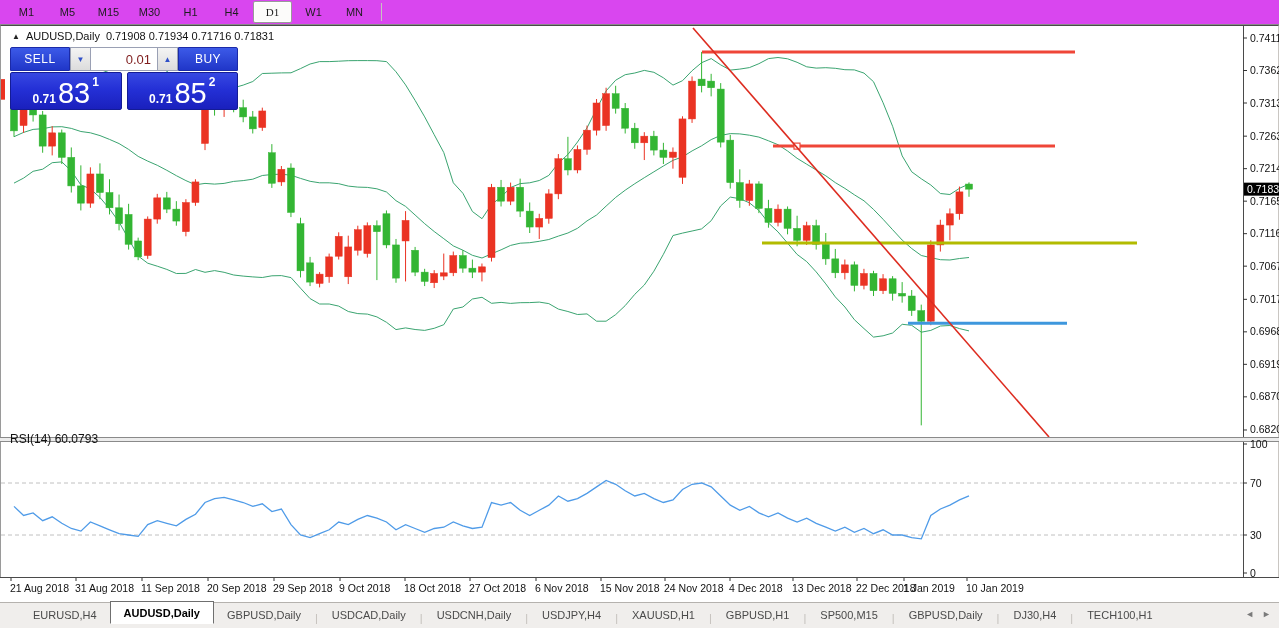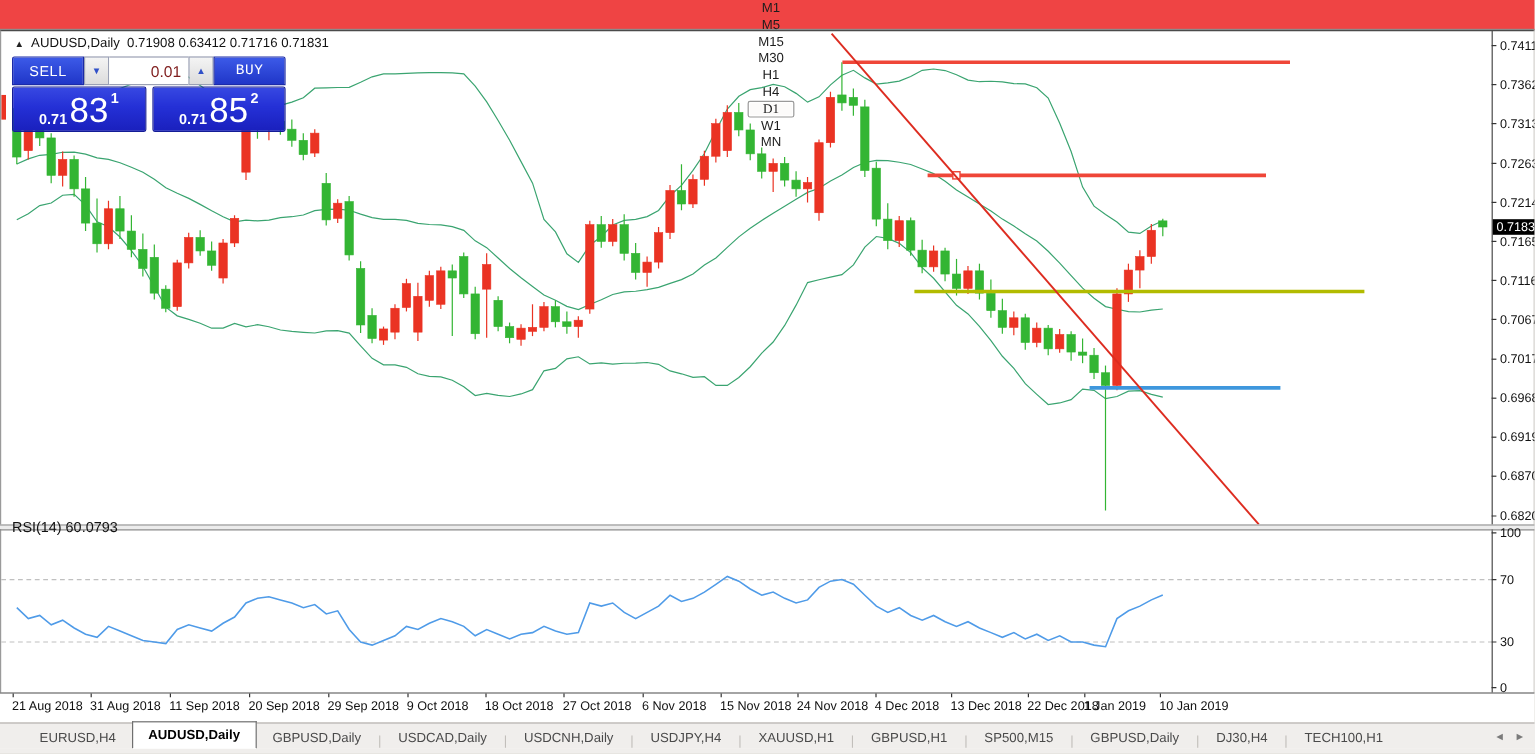--- a/index.html
+++ b/index.html
@@ -1,37 +1,37 @@
 <!DOCTYPE html>
 <html><head>
 <meta charset="utf-8">
 <style>
   html,body{margin:0;padding:0;background:#d4d0c8;}
   #app{position:relative;width:1279px;height:628px;background:#fff;overflow:hidden;
        font-family:"Liberation Sans","DejaVu Sans",sans-serif;-webkit-font-smoothing:antialiased;}
   
-  .toolbar{position:absolute;left:0;top:0;width:1279px;height:25px;background:#ef4444;
-           border-bottom:1px solid #8a8a8a;display:flex;align-items:center;padding-left:6px;box-sizing:border-box;flex-direction:column;}
+  .toolbar{position:absolute;left:0;top:0;width:1279px;height:25px;background:#d946ef;
+           border-bottom:1px solid #8a8a8a;display:flex;align-items:center;padding-left:6px;box-sizing:border-box;}
   .tfbtn{height:20px;min-width:27px;padding:0 5px;margin:0 1px;display:flex;align-items:center;justify-content:center;
          font-size:11px;color:#1d1d1d;border:1px solid transparent;border-radius:2px;cursor:default;}
   .tfbtn.active{background:#fcfbfa;border:1px solid #9a9a9a;box-shadow:inset 0 0 0 1px #fff;font-family:Liberation Serif, serif;}
   .tfsep{width:1px;height:18px;background:#c6c3bf;margin:0 6px;}
   
   #chart-svg{position:absolute;left:0;top:0;}
   
   .chart-title{position:absolute;left:12px;top:30px;font-size:11px;color:#111;display:flex;align-items:center;gap:6px;}
   .chart-title .arrow{font-size:8px;color:#222;}
   .rsi-label{position:absolute;left:10px;top:432px;font-size:12px;color:#111;}
   
   .trade-panel{position:absolute;left:10px;top:47px;width:228px;}
   .tp-row1{display:flex;height:24px;}
   .tp-btn{flex:0 0 58px;background:linear-gradient(180deg,#3c5ae8,#2036c8);border:1px solid #1b2aa8;color:#fff;
           font-size:12px;display:flex;align-items:center;justify-content:center;letter-spacing:.5px;}
   .tp-btn.sell{border-radius:2px 0 0 0;}
-  .tp-btn.buy{border-radius:0 2px 0 0;font-family:Liberation Mono, monospace;}
+  .tp-btn.buy{border-radius:0 2px 0 0;}
   .tp-spin{flex:0 0 19px;background:linear-gradient(180deg,#f4f4f4,#dcdcdc);border:1px solid #9aa0b4;color:#3050c8;
            font-size:8px;display:flex;align-items:center;justify-content:center;}
   .tp-vol{flex:1;background:#fff;border-top:1px solid #9aa0b4;border-bottom:1px solid #9aa0b4;color:#7f1d1d;
           font-size:13px;display:flex;align-items:center;justify-content:flex-end;padding-right:6px;}
   .tp-row2{display:flex;gap:5px;margin-top:1px;height:38px;}
   .tp-price{flex:1;background:linear-gradient(180deg,#3748e2 0%,#2430d6 45%,#1a20bd 100%);border:1px solid #141c96;
             border-radius:2px;color:#fff;display:flex;align-items:flex-end;justify-content:center;padding-bottom:3px;}
   .tp-price .frac{font-size:12px;font-weight:bold;margin-right:2px;line-height:14px;text-align:center;}
   .tp-price .big{font-size:29px;line-height:26px;font-weight:500;}
   .tp-price .sup{font-size:12px;font-weight:bold;align-self:flex-start;margin-top:2px;margin-left:2px;}
@@ -365,21 +365,21 @@
         <line x1="904" y1="578" x2="904" y2="581" stroke="#333" stroke-width="1"></line>
         <text x="903" y="592">1 Jan 2019</text>
         <line x1="967" y1="578" x2="967" y2="581" stroke="#333" stroke-width="1"></line>
         <text x="966" y="592">10 Jan 2019</text>
       </g>
     </svg>
 
   <div class="chart-title">
     <span class="arrow">▲</span>
     <span>AUDUSD,Daily</span>
-    <span>0.71908 0.63412 0.71716 0.71831</span>
+    <span>0.71908 0.71934 0.71716 0.71831</span>
   </div>
 
   <div class="trade-panel">
     <div class="tp-row1">
       <div class="tp-btn sell">SELL</div>
       <div class="tp-spin">▼</div>
       <div class="tp-vol">0.01</div>
       <div class="tp-spin">▲</div>
       <div class="tp-btn buy">BUY</div>
     </div>

